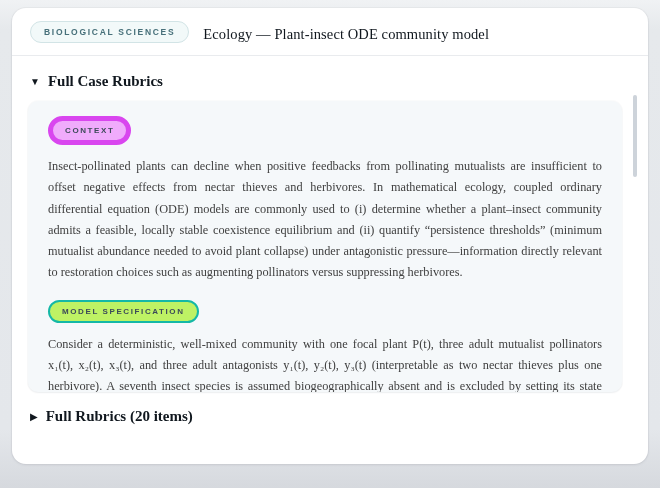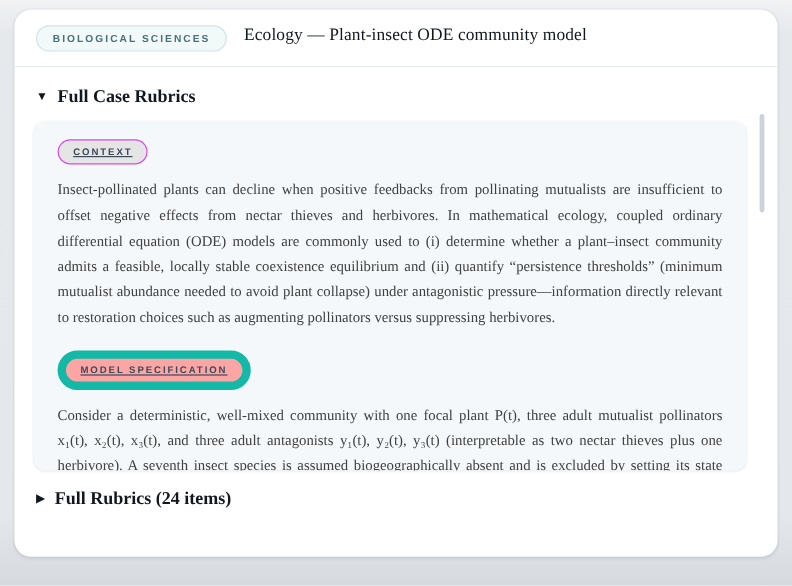--- a/index.html
+++ b/index.html
@@ -8,21 +8,21 @@
     background:linear-gradient(180deg,#f0f2f4 0%, #e6e9ec 6%, #e4e7eb 88%, #d6d9de 100%);
     font-family:"Liberation Serif","DejaVu Serif",serif;
     -webkit-font-smoothing:antialiased;
   }
   .card {
     position:absolute; left:12px; top:8px; width:636px; height:456px;
     background:#ffffff; border-radius:14px;
     box-shadow:0 1px 3px rgba(20,30,45,.08), 0 0 0 1px rgba(20,30,45,.03);
   }
   .card-header {
-    display:flex; align-items:flex-start; gap:14px;
+    display:flex; align-items:flex-end; gap:14px;
     padding:13px 18px 12px 18px;
   }
   .badge-cat {
     font-family:"Liberation Sans","DejaVu Sans",sans-serif;
     font-size:8.5px; font-weight:700; letter-spacing:1.7px;
     color:#47707a; background:#f2f9f9; border:1px solid #d2e4e6;
     border-radius:999px; padding:5px 13px; white-space:nowrap;
   }
   .page-title {
     font-size:14.5px; font-weight:400; color:#10171e; letter-spacing:.1px;
@@ -41,22 +41,22 @@
     background:#f5f8fa; border-radius:10px; padding:15px 20px 0 20px;
     overflow:hidden;
     box-shadow:0 1px 2px rgba(16,42,67,.06), 0 0 0 1px rgba(16,42,67,.02);
   }
   .pill {
     display:inline-block;
     font-family:"Liberation Sans","DejaVu Sans",sans-serif;
     font-size:8px; font-weight:700; letter-spacing:1.6px;
     border-radius:999px; padding:5px 12px; white-space:nowrap;
   }
-  .pill-context { color:#3c4a59; background:#e5e5e5; border:1px solid #d946ef;text-decoration:underline; }
-  .pill-model   { color:#3c4a59; background:#fca5a5; border:7px solid #14b8a6;text-decoration:underline; }
+  .pill-context { color:#3c4a59; background:#f0abfc; border:5px solid #d946ef; }
+  .pill-model   { color:#3c4a59; background:#bef264; border:2px solid #14b8a6; }
 
   .body-text {
     font-size:12.3px; line-height:1.73; color:#404040;
     text-align:justify; margin:11px 0 16px 0;
   }
 
   .scroll-thumb {
     position:absolute; left:621px; top:87px; width:4px; height:82px;
     background:#cdd3da; border-radius:3px;
   }
@@ -93,16 +93,16 @@
     
 
     
 
   </div>
 
   <div class="scroll-thumb"></div>
 
   <div class="section-heading rubrics-heading">
     <span class="caret">▶</span>
-    <span>Full Rubrics (24 items)</span>
+    <span>Full Rubrics (20 items)</span>
   </div>
 
 </div>
 
 </body></html>

